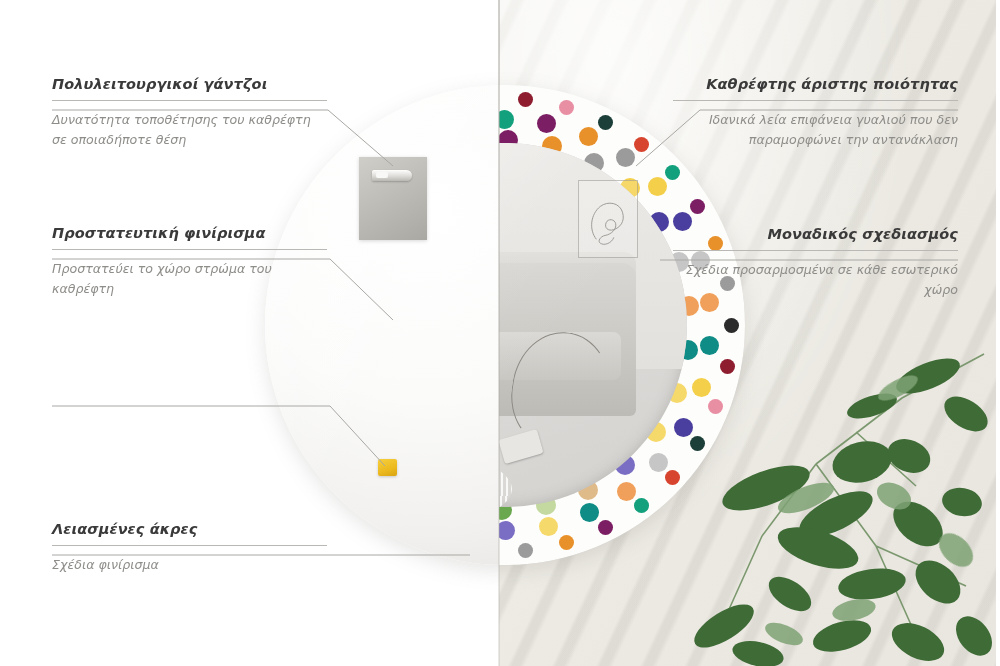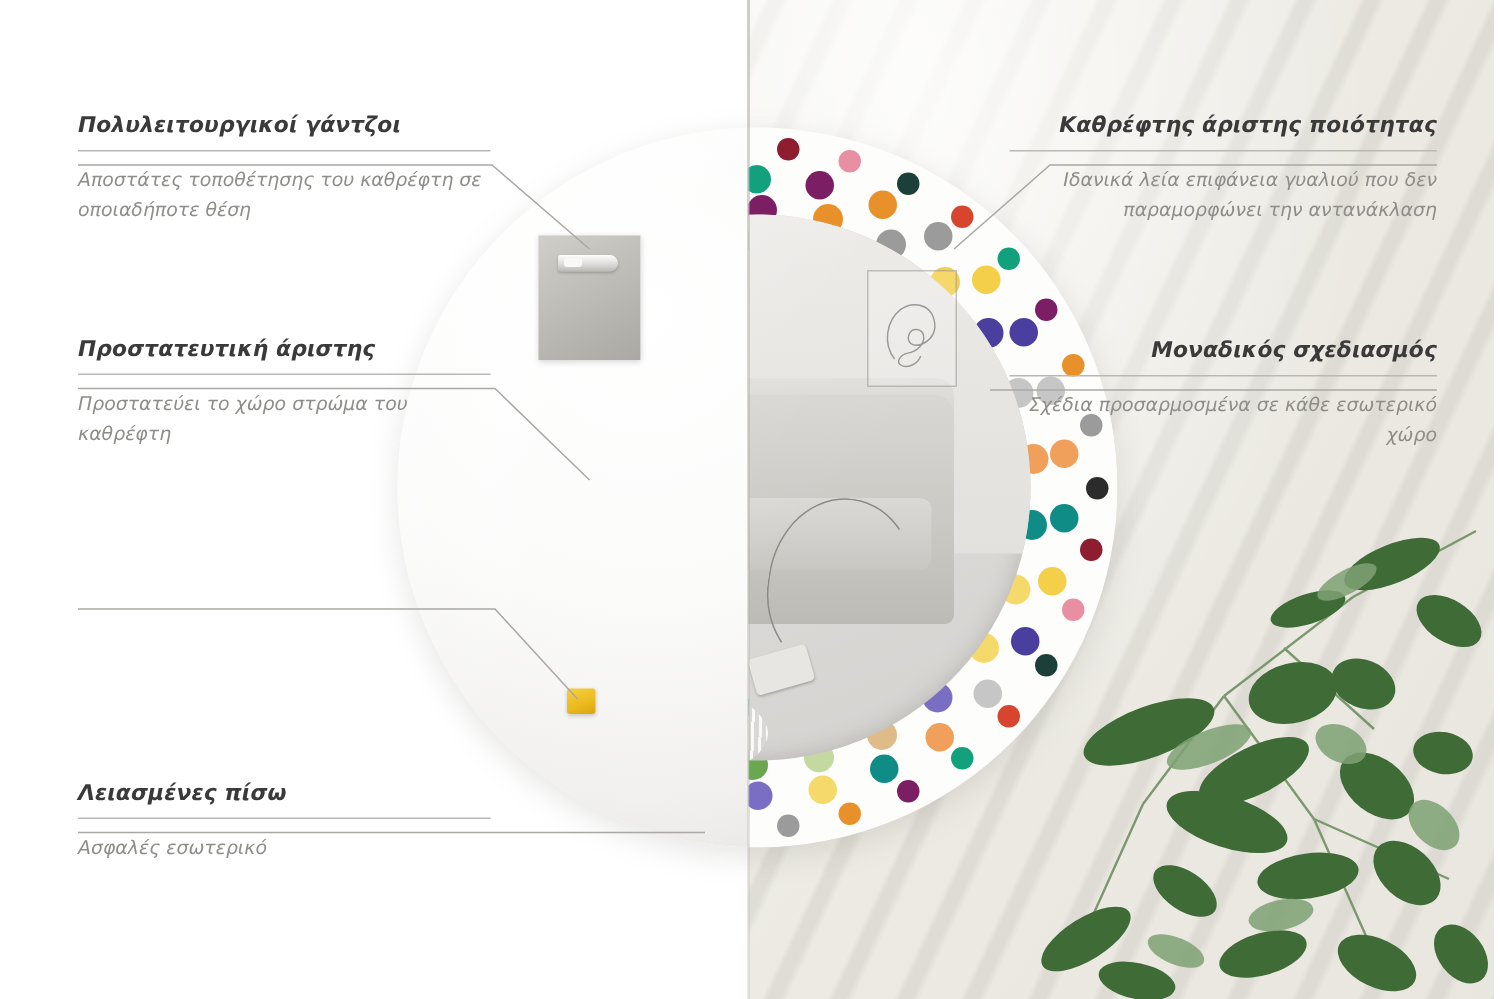--- a/index.html
+++ b/index.html
@@ -308,34 +308,34 @@
       <path d="M52 406 H330 L385 466"></path>
       <path d="M52 555 H470"></path>
       <path d="M958 110 H700 L636 166"></path>
       <path d="M958 260 H660"></path>
     </g>
   </svg>
 
   <div class="callout c1">
     <h3>Πολυλειτουργικοί γάντζοι</h3>
     <div class="rule"></div>
-    <p>Αποστάτες τοποθέτησης του καθρέφτη σε οποιαδήποτε θέση</p>
+    <p>Δυνατότητα τοποθέτησης του καθρέφτη σε οποιαδήποτε θέση</p>
   </div>
 
   <div class="callout c2">
-    <h3>Προστατευτική άριστης</h3>
+    <h3>Προστατευτική φινίρισμα</h3>
     <div class="rule"></div>
     <p>Προστατεύει το χώρο στρώμα του καθρέφτη</p>
   </div>
 
 
   <div class="callout c4">
-    <h3>Λειασμένες πίσω</h3>
-    <div class="rule"></div>
-    <p>Ασφαλές εσωτερικό</p>
+    <h3>Λειασμένες άκρες</h3>
+    <div class="rule"></div>
+    <p>Σχέδια φινίρισμα</p>
   </div>
 
   <div class="callout right c5">
     <h3>Καθρέφτης άριστης ποιότητας</h3>
     <div class="rule"></div>
     <p>Ιδανικά λεία επιφάνεια γυαλιού που δεν παραμορφώνει την αντανάκλαση</p>
   </div>
 
   <div class="callout right c6">
     <h3>Μοναδικός σχεδιασμός</h3>

